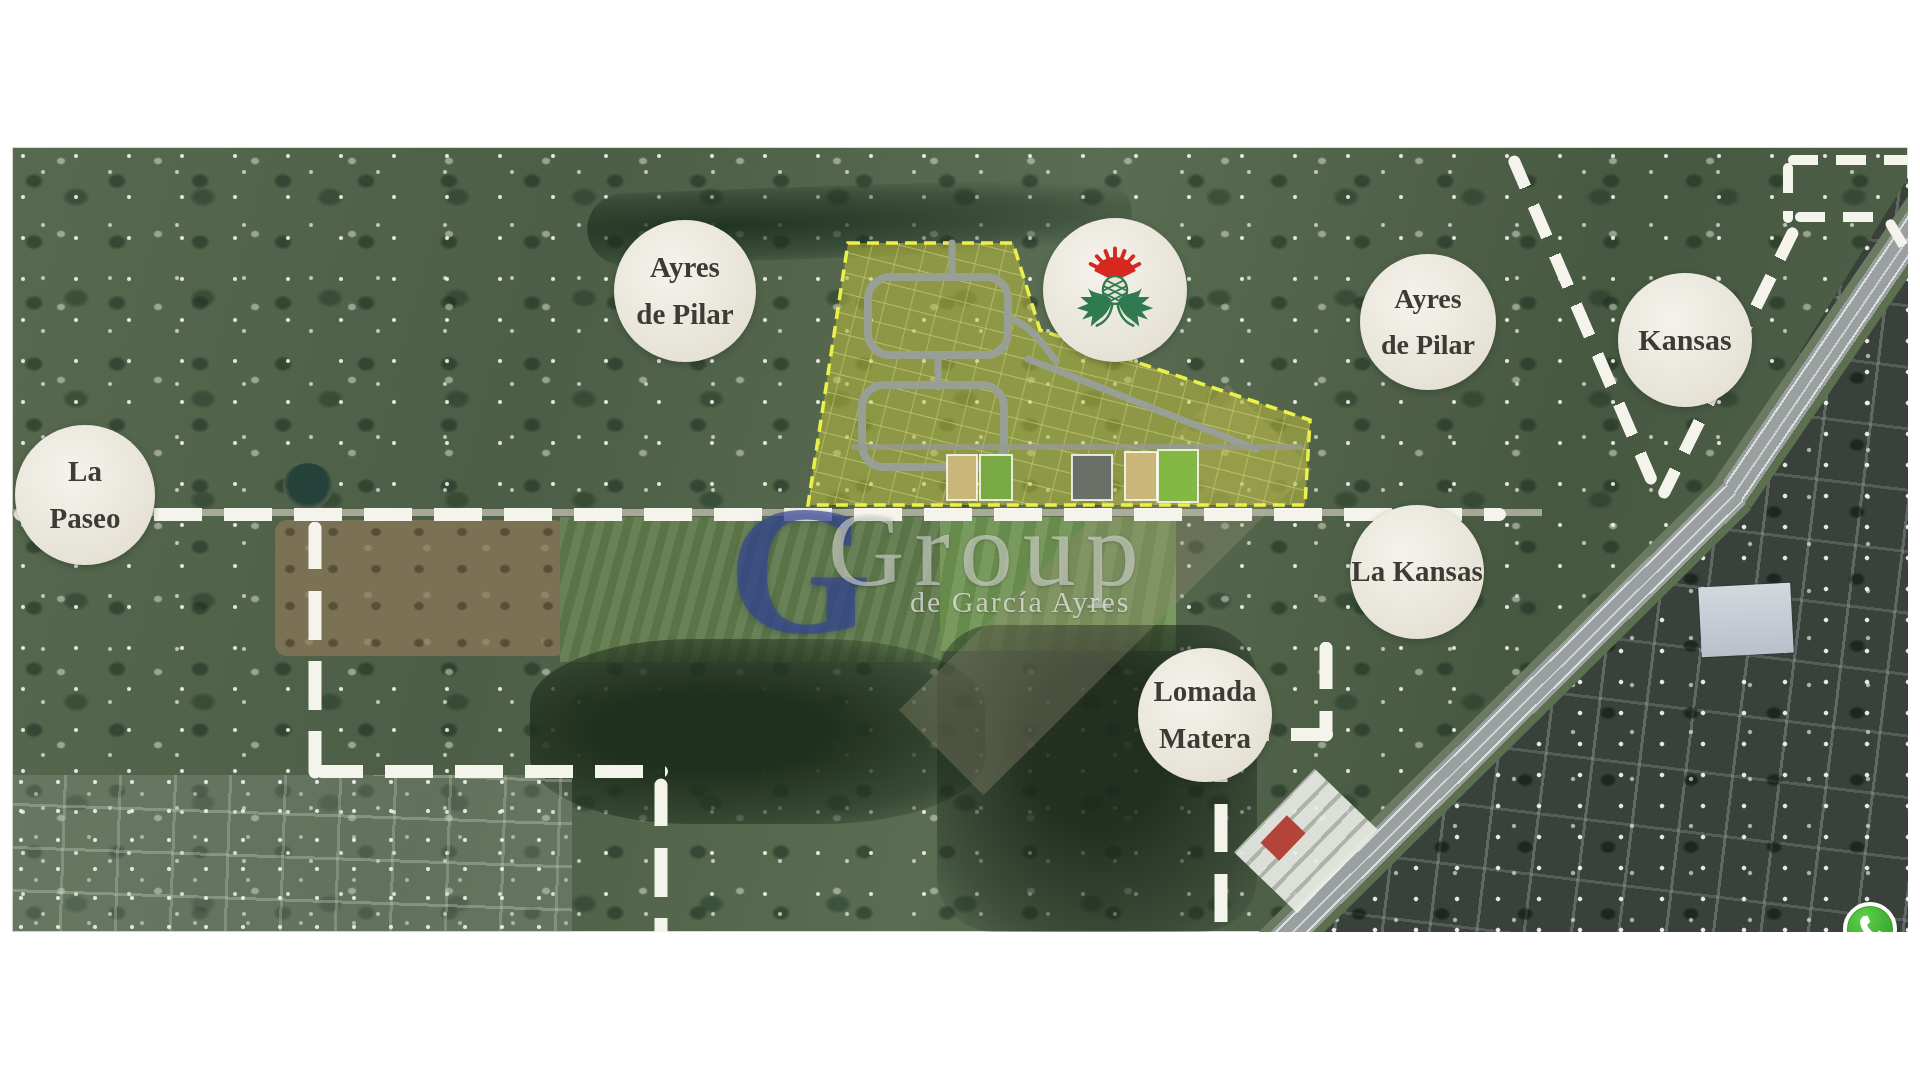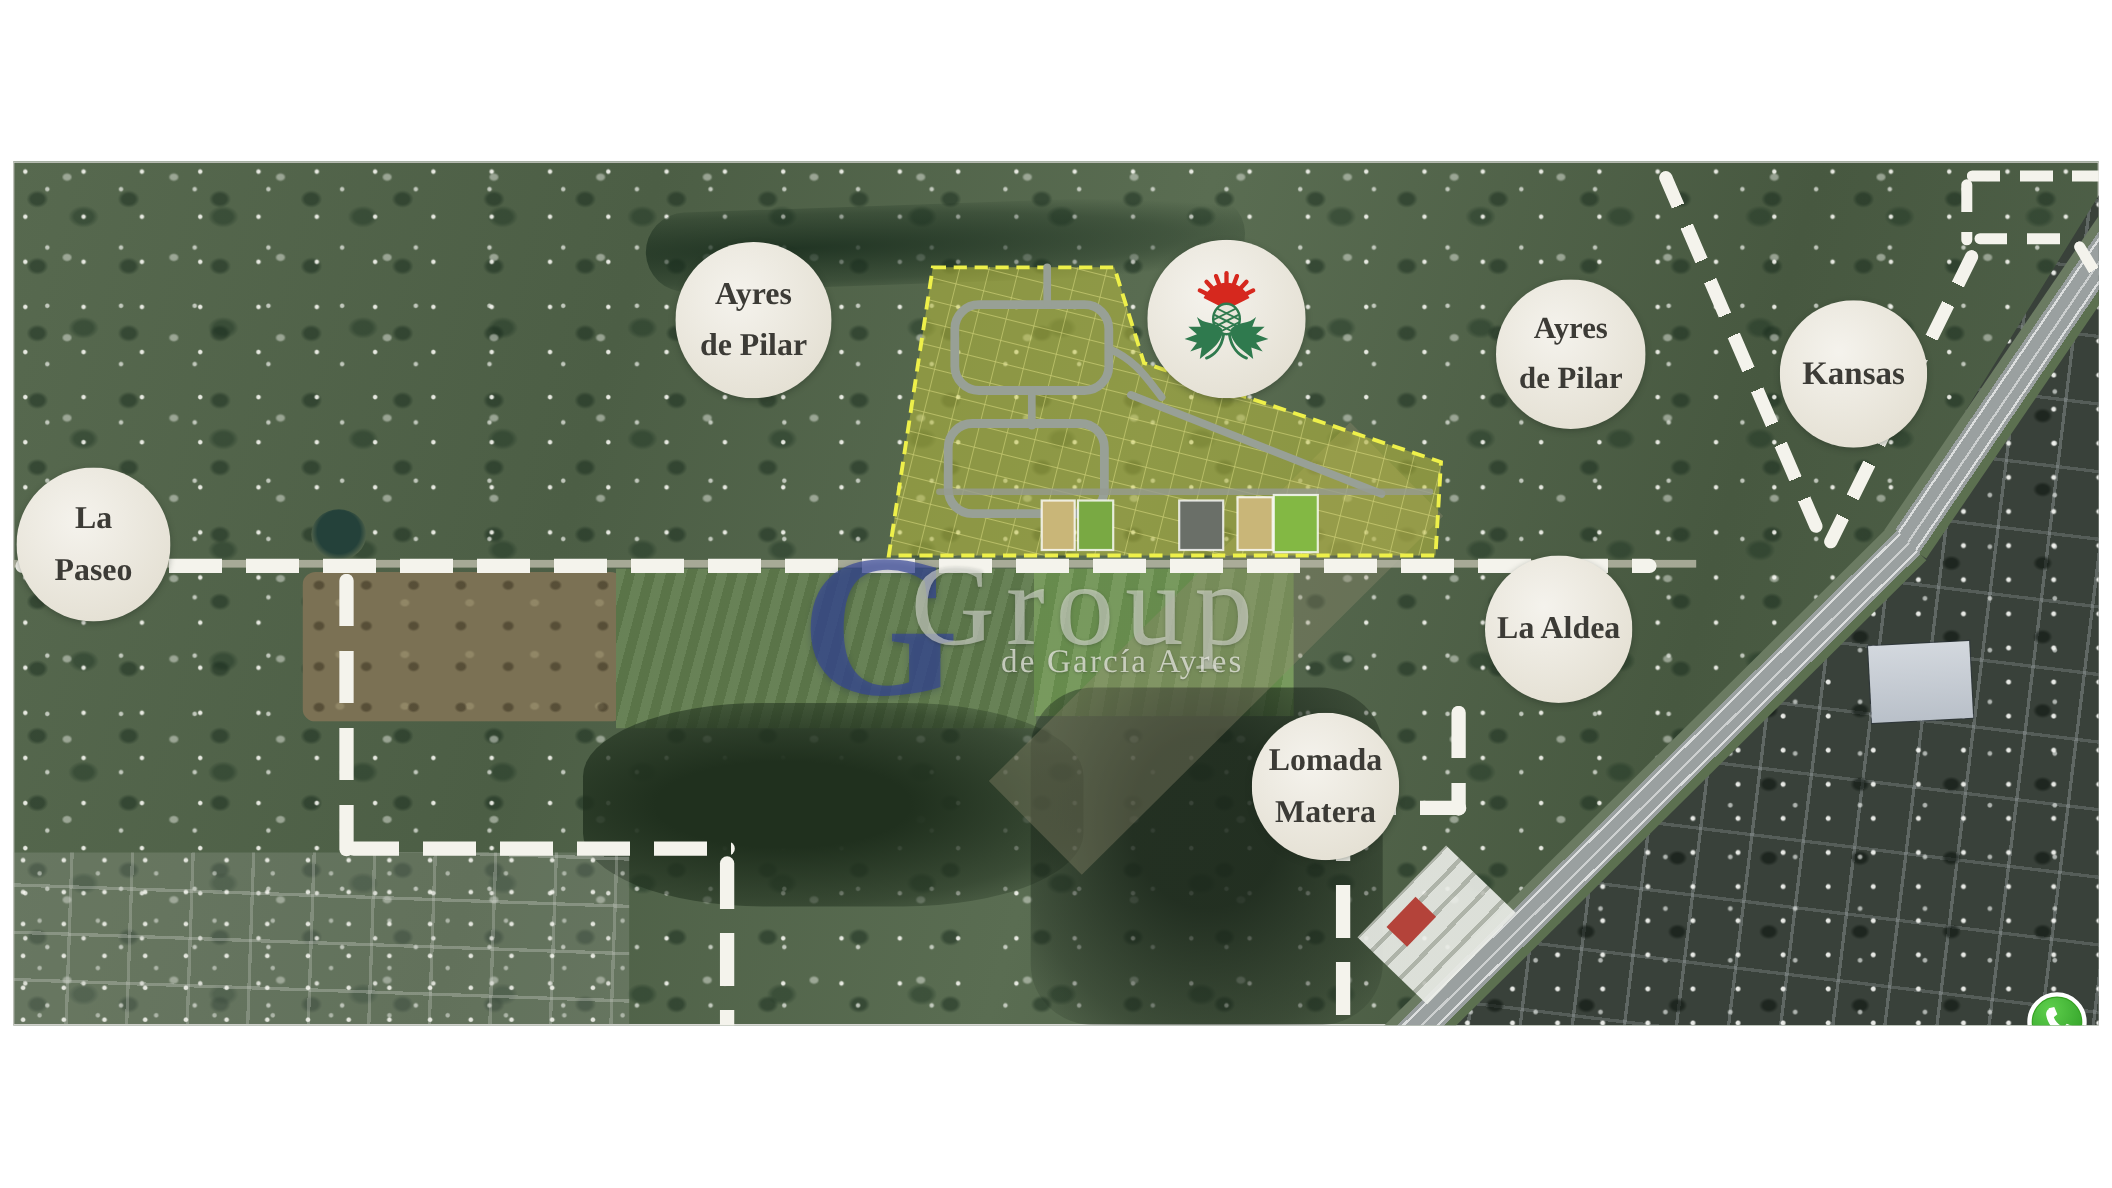--- a/index.html
+++ b/index.html
@@ -199,21 +199,21 @@
       <span>Kansas</span>
     </div>
 
 
     <div class="circle" style="left:3px;top:278px;width:140px;height:140px;font-size:29px;">
       <span>La</span>
       <span>Paseo</span>
     </div>
 
     <div class="circle" style="left:1338px;top:358px;width:134px;height:134px;font-size:29px;">
-      <span>La Aldea</span>
+      <span>La Kansas</span>
     </div>
 
     <div class="circle" style="left:1126px;top:501px;width:134px;height:134px;font-size:29px;">
       <span>Lomada</span>
       <span>Matera</span>
     </div>
 
     <div class="wa">
       <svg width="60" height="60" viewBox="0 0 60 60">
         <circle cx="30" cy="29" r="25" fill="#36a322" stroke="#ffffff" stroke-width="4"></circle>

